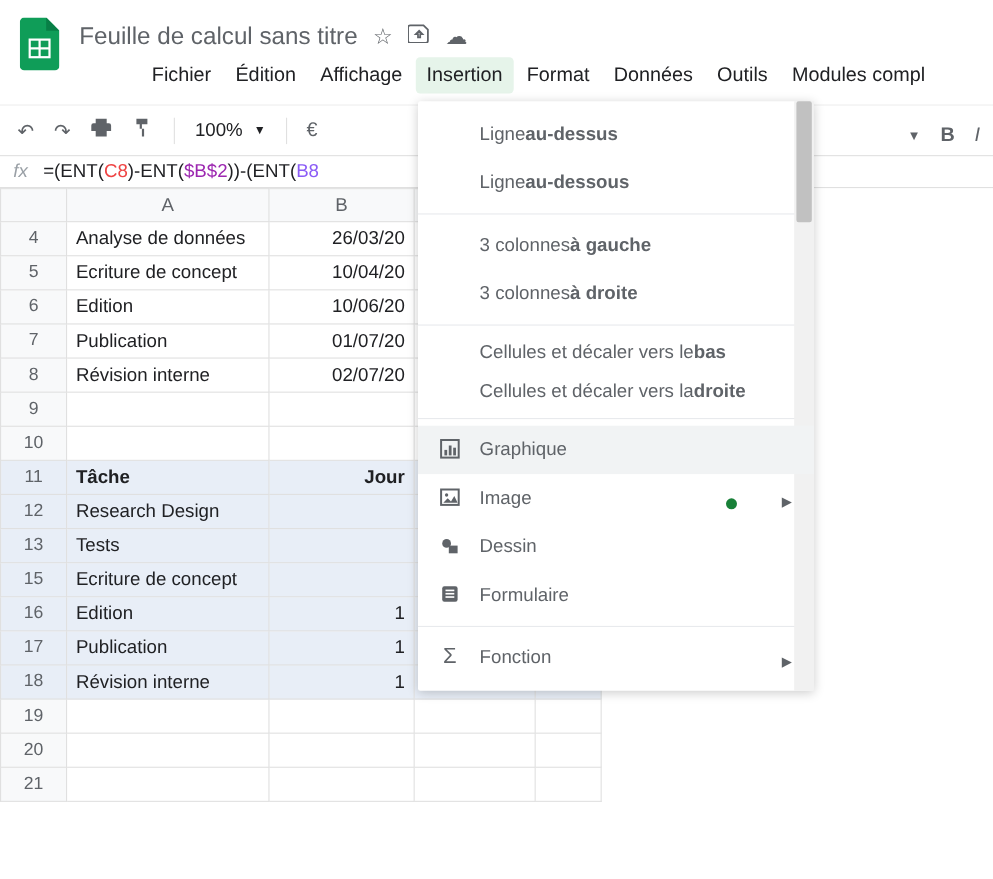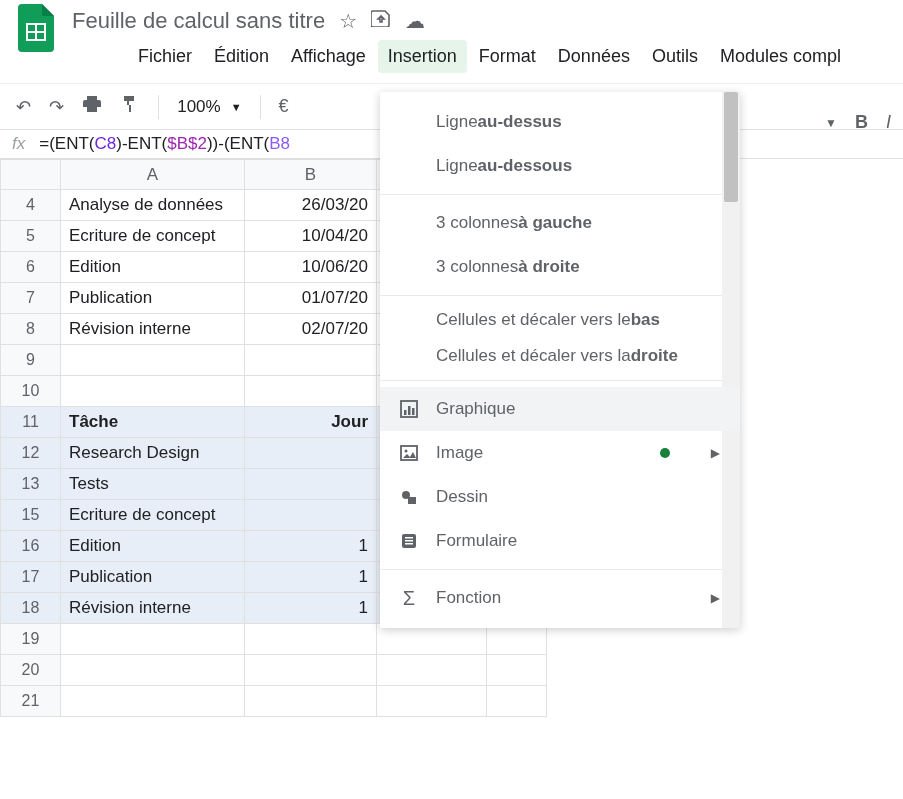--- a/index.html
+++ b/index.html
@@ -1,57 +1,57 @@
 <!DOCTYPE html>
 <html><head>
 <meta charset="utf-8">
 <style>
 * { margin: 0; padding: 0; box-sizing: border-box; font-family: Arial, sans-serif; }
 body { background: #fff; overflow: hidden; width: 903px; height: 799px; position: relative; }
 
-.header { display: flex; align-items: flex-start; padding: 8px 16px 0; justify-content: space-between; }
+.header { display: flex; align-items: flex-start; padding: 20px 16px 0; justify-content: space-between; }
 .logo { width: 40px; height: 40px; margin-right: 16px; display: flex; align-items: center; justify-content: center; }
 .logo-svg { width: 36px; height: 48px; }
 .title-area { flex: 1; }
 .doc-title { font-size: 22px; color: #5f6368; font-weight: 400; display: flex; align-items: center; gap: 14px; }
 .title-icons { display: flex; gap: 14px; color: #5f6368; }
 .title-icons span { font-size: 20px; cursor: pointer; }
 
 .menubar { display: flex; gap: 2px; padding: 6px 0 10px 0; margin-left: 56px; }
 .menu-item { padding: 6px 10px; font-size: 18px; color: #202124; cursor: pointer; border-radius: 4px; }
 .menu-item.active { background: #e6f4ea; }
 
 .toolbar { display: flex; align-items: center; padding: 10px 16px; gap: 18px; color: #5f6368; border-top: 1px solid #eee; }
 .toolbar .sep { width: 1px; height: 24px; background: #e0e0e0; }
 .toolbar-btn { cursor: pointer; font-size: 18px; }
 .zoom { display: flex; align-items: center; gap: 10px; font-size: 17px; color: #202124; }
 
 .formula-bar { display: flex; align-items: center; padding: 4px 12px; border-top: 1px solid #e0e0e0; border-bottom: 1px solid #e0e0e0; font-size: 17px; }
 .fx { font-style: italic; color: #9aa0a6; margin-right: 14px; font-size: 17px; }
 .formula { color: #202124; }
-.formula .ref1 { color: #6d28d9; }
+.formula .ref1 { color: #ef4444; }
 .formula .ref2 { color: #9c27b0; }
 .formula .ref3 { color: #8b5cf6; }
 
 .sheet { position: relative; }
 .grid { border-collapse: collapse; }
 .grid th, .grid td { border: 1px solid #e0e0e0; height: 31px; font-size: 17px; font-weight: 400; }
 .grid thead th { background: #f8f9fa; color: #5f6368; text-align: center; font-weight: 400; height: 30px; }
 .grid .rowhdr { background: #f8f9fa; text-align: center; width: 60px; color: #5f6368; font-size: 16px; }
 .col-corner { width: 60px; background: #f8f9fa; }
 .col-A { width: 184px; }
 .col-B { width: 132px; }
 .col-E { width: 110px; }
 .grid td.data { padding: 0 8px; text-align: left; color: #202124; }
 .grid td.num { text-align: right; }
 .grid tr.sel td.data, .grid tr.sel th.rowhdr { background: #e8eef7; }
 .grid tr.sel td.data.bold { font-weight: 700; }
 
 .dropdown { position: absolute; left: 380px; top: 92px; width: 360px; background: #fff; box-shadow: 0 2px 10px rgba(0,0,0,0.2); border-radius: 2px; z-index: 10; padding: 8px 0; }
-.dd-item { padding: 12px 24px 12px 56px; font-size: 17px; color: #5f6368; cursor: pointer; position: relative; display: flex; align-items: center; }
+.dd-item { padding: 12px 24px 12px 56px; font-size: 17px; color: #5f6368; cursor: pointer; position: relative; display: flex; align-items: flex-end; }
 .dd-item:hover, .dd-item.hover { background: #f1f3f4; }
 .dd-item .bold { color: #5f6368; font-weight: 700; }
 .dd-sep { height: 1px; background: #e8eaed; margin: 6px 0; }
 .dd-icon { position: absolute; left: 18px; width: 22px; height: 22px; display: flex; align-items: center; justify-content: center; color: #5f6368; }
 .dd-item .dot { position: absolute; right: 70px; width: 10px; height: 10px; background: #188038; border-radius: 50%; }
 .dd-item .arrow { position: absolute; right: 20px; color: #5f6368; font-size: 12px; }
 
 .dropdown-scroll { position: absolute; right: 0; top: 0; bottom: 0; width: 18px; background: #f1f1f1; }
 .scroll-thumb { position: absolute; top: 0; left: 2px; width: 14px; height: 110px; background: #c1c1c1; border-radius: 2px; }
 .scroll-up { position: absolute; top: 2px; left: 4px; font-size: 10px; color: #5f6368; }

